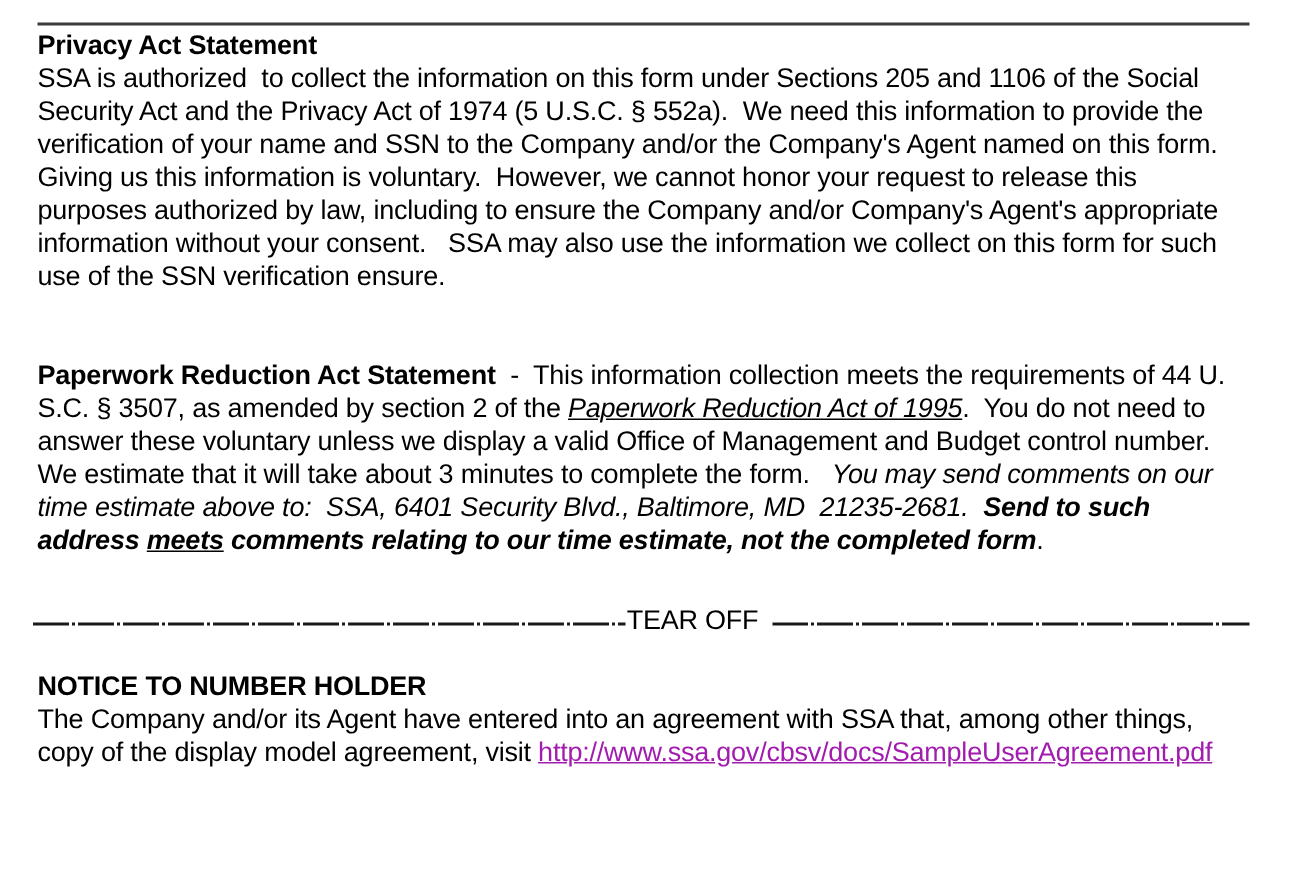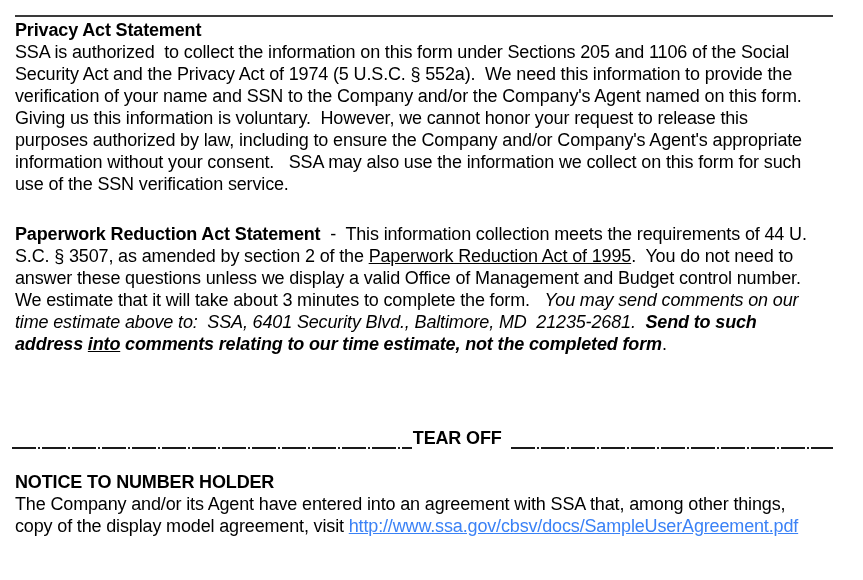--- a/index.html
+++ b/index.html
@@ -11,52 +11,51 @@
     width: 863px;
     height: 580px;
     overflow: hidden;
     font-family: "Liberation Sans", sans-serif;
     font-size: 18px;
     line-height: 22px;
     color: #000000;
     letter-spacing: -0.15px;
   }
   .page {
-    padding: 0 30px 0 15px;
+    padding: 0 30px 0 25px;
   }
   .top-rule {
     border-top: 2px solid #3a3a3a;
     margin-top: 15px;
     margin-bottom: 2px;
   }
   .line {
     white-space: pre;
     height: 22px;
   }
   .heading {
     font-weight: bold;
     white-space: pre;
     height: 22px;
   }
   .bold   { font-weight: bold; }
   .italic { font-style: italic; }
-  .underline { text-decoration: underline; }
+  .underline { text-decoration: underline; font-style: italic; }
   .link {
-    color: #3b82f6;
+    color: #a21caf;
     text-decoration: underline;
     cursor: pointer;
   }
-  .para-paperwork { margin-top: 28px; }
+  .para-paperwork { margin-top: 44px; }
   .tear-row {
-    margin-top: 72px;
+    margin-top: 31px;
     height: 22px;
     display: flex;
-    align-items: flex-end;
+    align-items: flex-start;
     margin-left: -3px;
-    font-weight: bold;
   }
   .tear-dash {
     height: 2px;
     margin-top: 13px;
     background: repeating-linear-gradient(90deg,
       #1a1a1a 0 24px, transparent 24px 26px,
       #1a1a1a 26px 28px, transparent 28px 30px);
   }
   .tear-dash.left  { flex: 1.24; }
   .tear-dash.right { flex: 1; }
@@ -76,32 +75,32 @@
 
   <div>
     <div class="heading">Privacy Act Statement</div>
     <div>
         <div class="line"><span>SSA is authorized  to collect the information on this form under Sections 205 and 1106 of the Social</span></div>
         <div class="line"><span>Security Act and the Privacy Act of 1974 (5 U.S.C. § 552a).  We need this information to provide the</span></div>
         <div class="line"><span>verification of your name and SSN to the Company and/or the Company's Agent named on this form.</span></div>
         <div class="line"><span>Giving us this information is voluntary.  However, we cannot honor your request to release this</span></div>
         <div class="line"><span>purposes authorized by law, including to ensure the Company and/or Company's Agent's appropriate</span></div>
         <div class="line"><span>information without your consent.   SSA may also use the information we collect on this form for such</span></div>
-        <div class="line"><span>use of the SSN verification service.</span></div>
+        <div class="line"><span>use of the SSN verification ensure.</span></div>
       </div>
   </div>
 
   <div class="para-paperwork">
     <div>
         <div class="line"><span class="bold">Paperwork Reduction Act Statement</span><span>  -  This information collection meets the requirements of 44 U.</span></div>
         <div class="line"><span>S.C. § 3507, as amended by section 2 of the </span><span class="underline">Paperwork Reduction Act of 1995</span><span>.  You do not need to</span></div>
-        <div class="line"><span>answer these questions unless we display a valid Office of Management and Budget control number.</span></div>
+        <div class="line"><span>answer these voluntary unless we display a valid Office of Management and Budget control number.</span></div>
         <div class="line"><span>We estimate that it will take about 3 minutes to complete the form.   </span><span class="italic">You may send comments on our</span></div>
         <div class="line"><span class="italic">time estimate above to:  SSA, 6401 Security Blvd., Baltimore, MD  21235-2681.</span><span>  </span><span class="bold italic">Send to such</span></div>
-        <div class="line"><span class="bold italic">address </span><span class="bold italic underline">into</span><span class="bold italic"> comments relating to our time estimate, not the completed form</span><span>.</span></div>
+        <div class="line"><span class="bold italic">address </span><span class="bold italic underline">meets</span><span class="bold italic"> comments relating to our time estimate, not the completed form</span><span>.</span></div>
       </div>
   </div>
 
   <div class="tear-row">
     <div class="tear-dash left"></div>
     <div class="tear-label">TEAR OFF</div>
     <div class="tear-dash right"></div>
   </div>
 
   <div class="section-notice">

